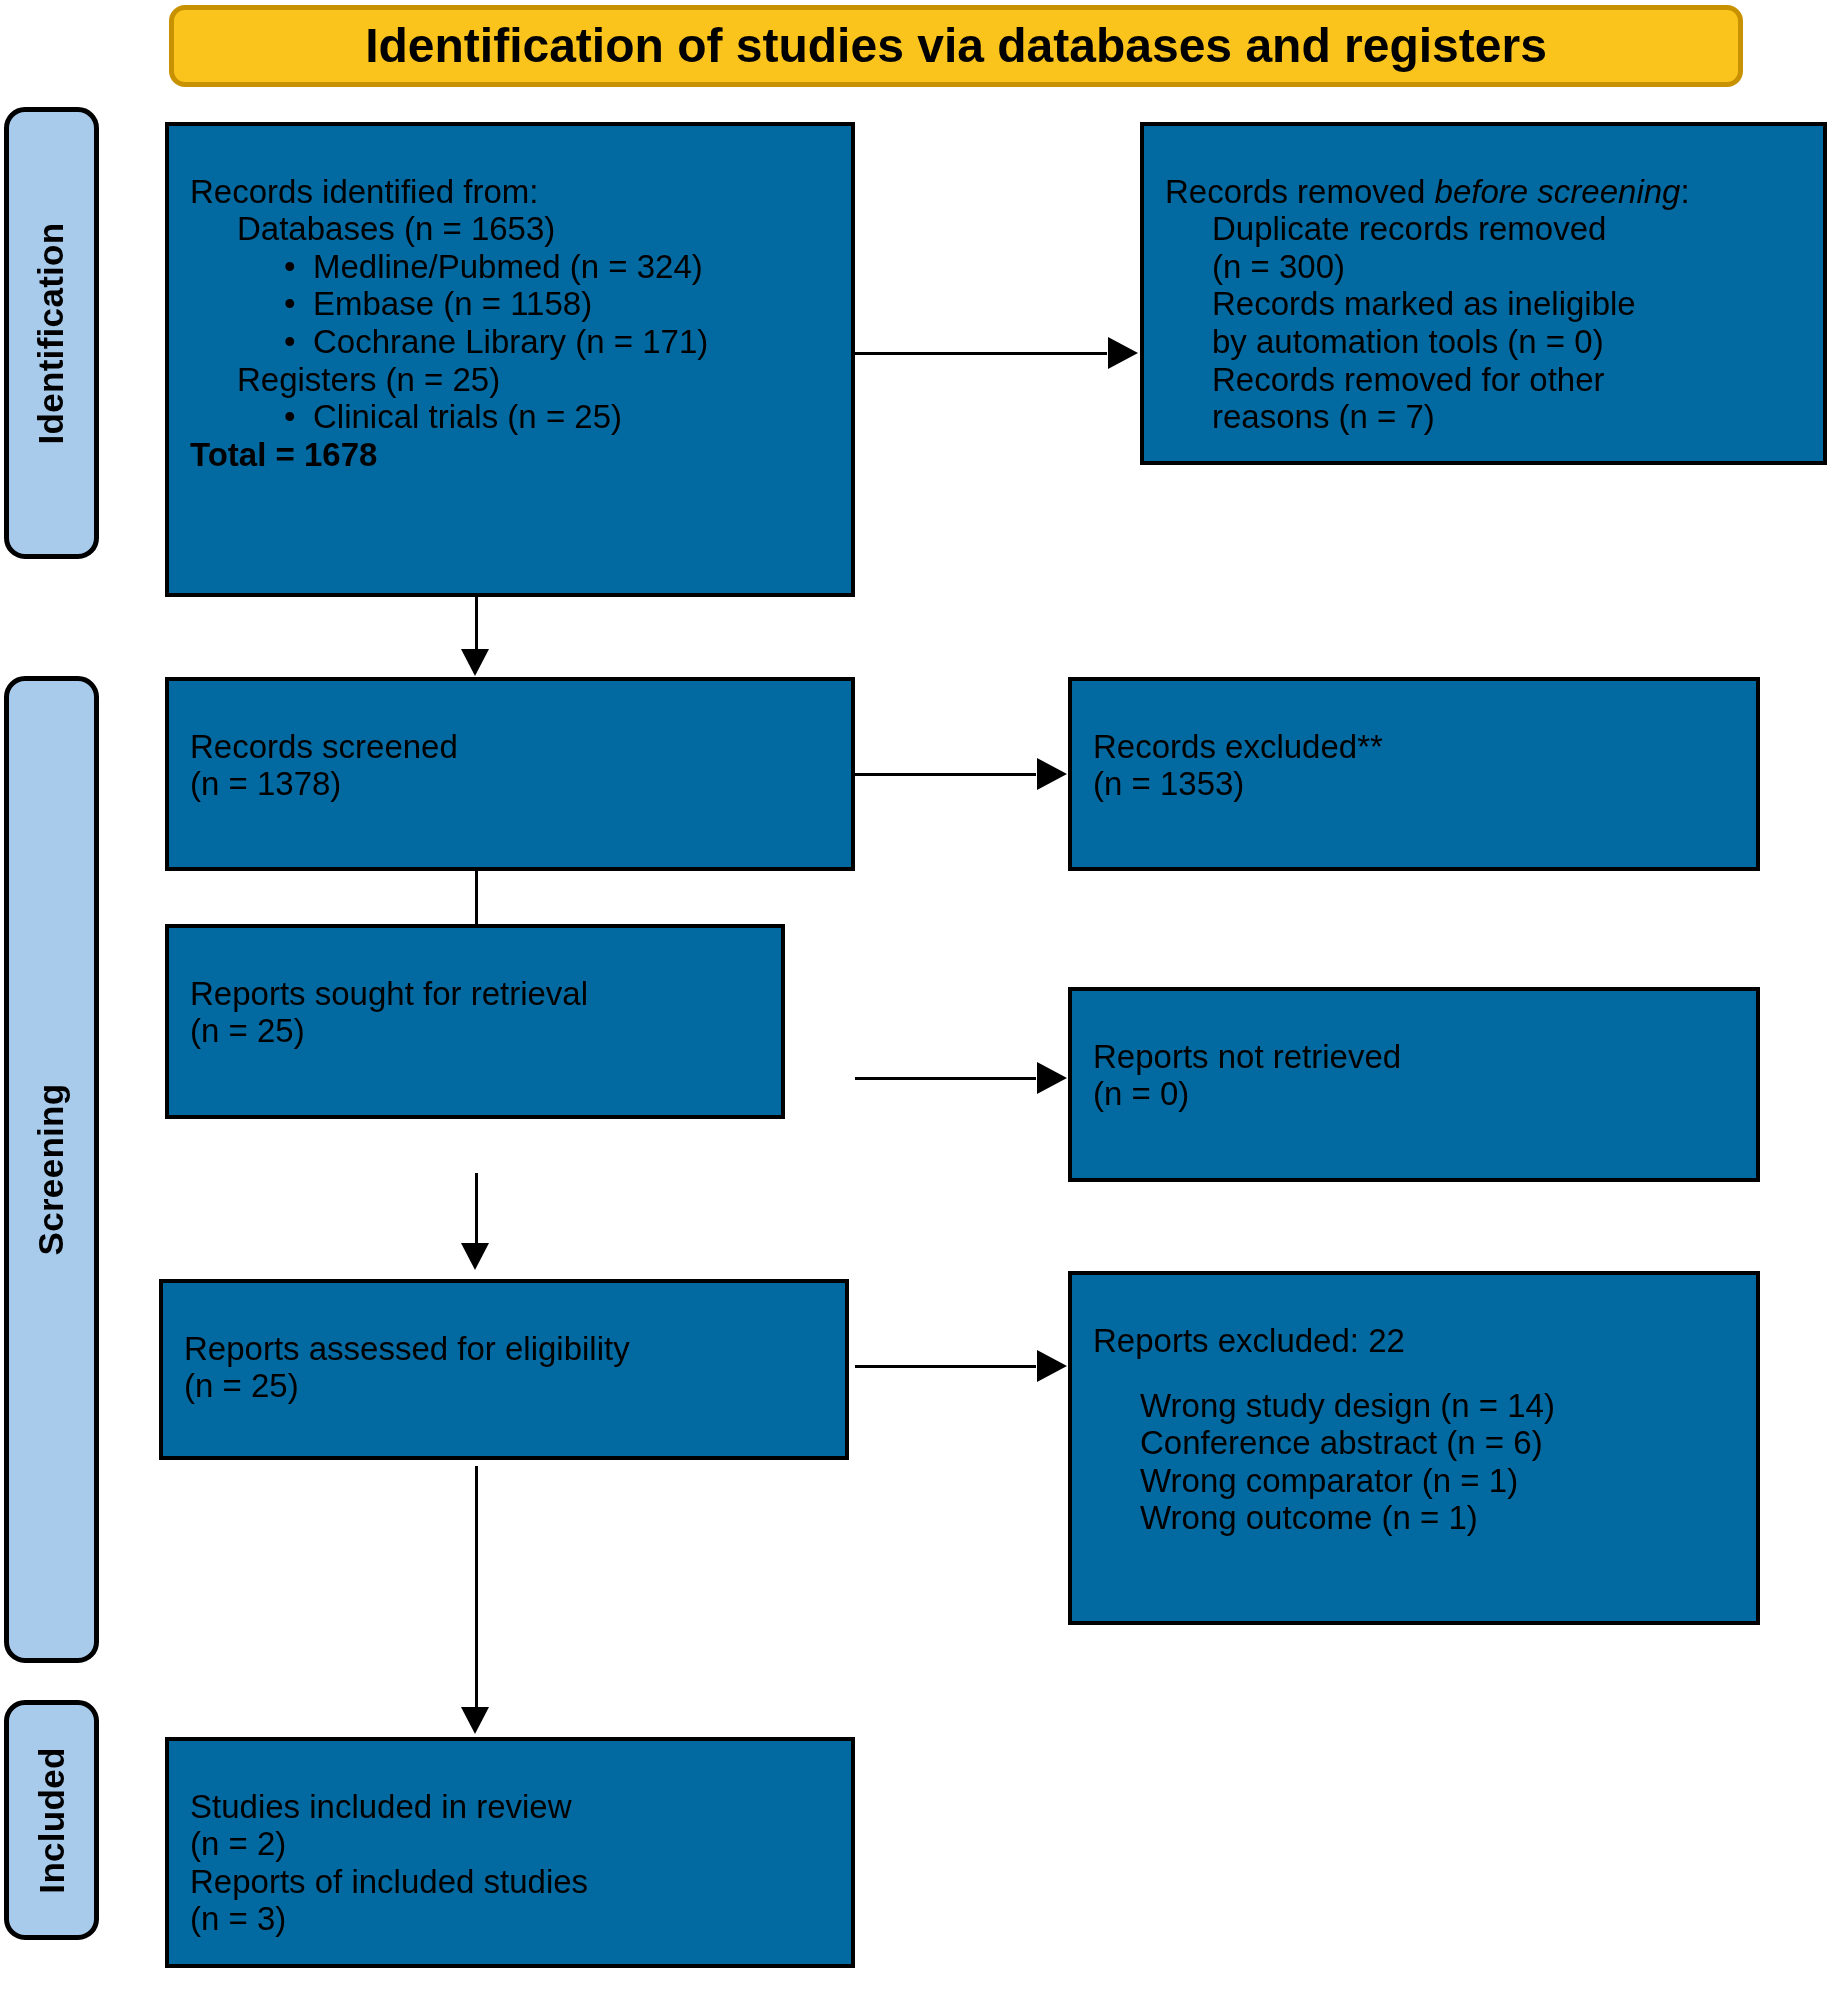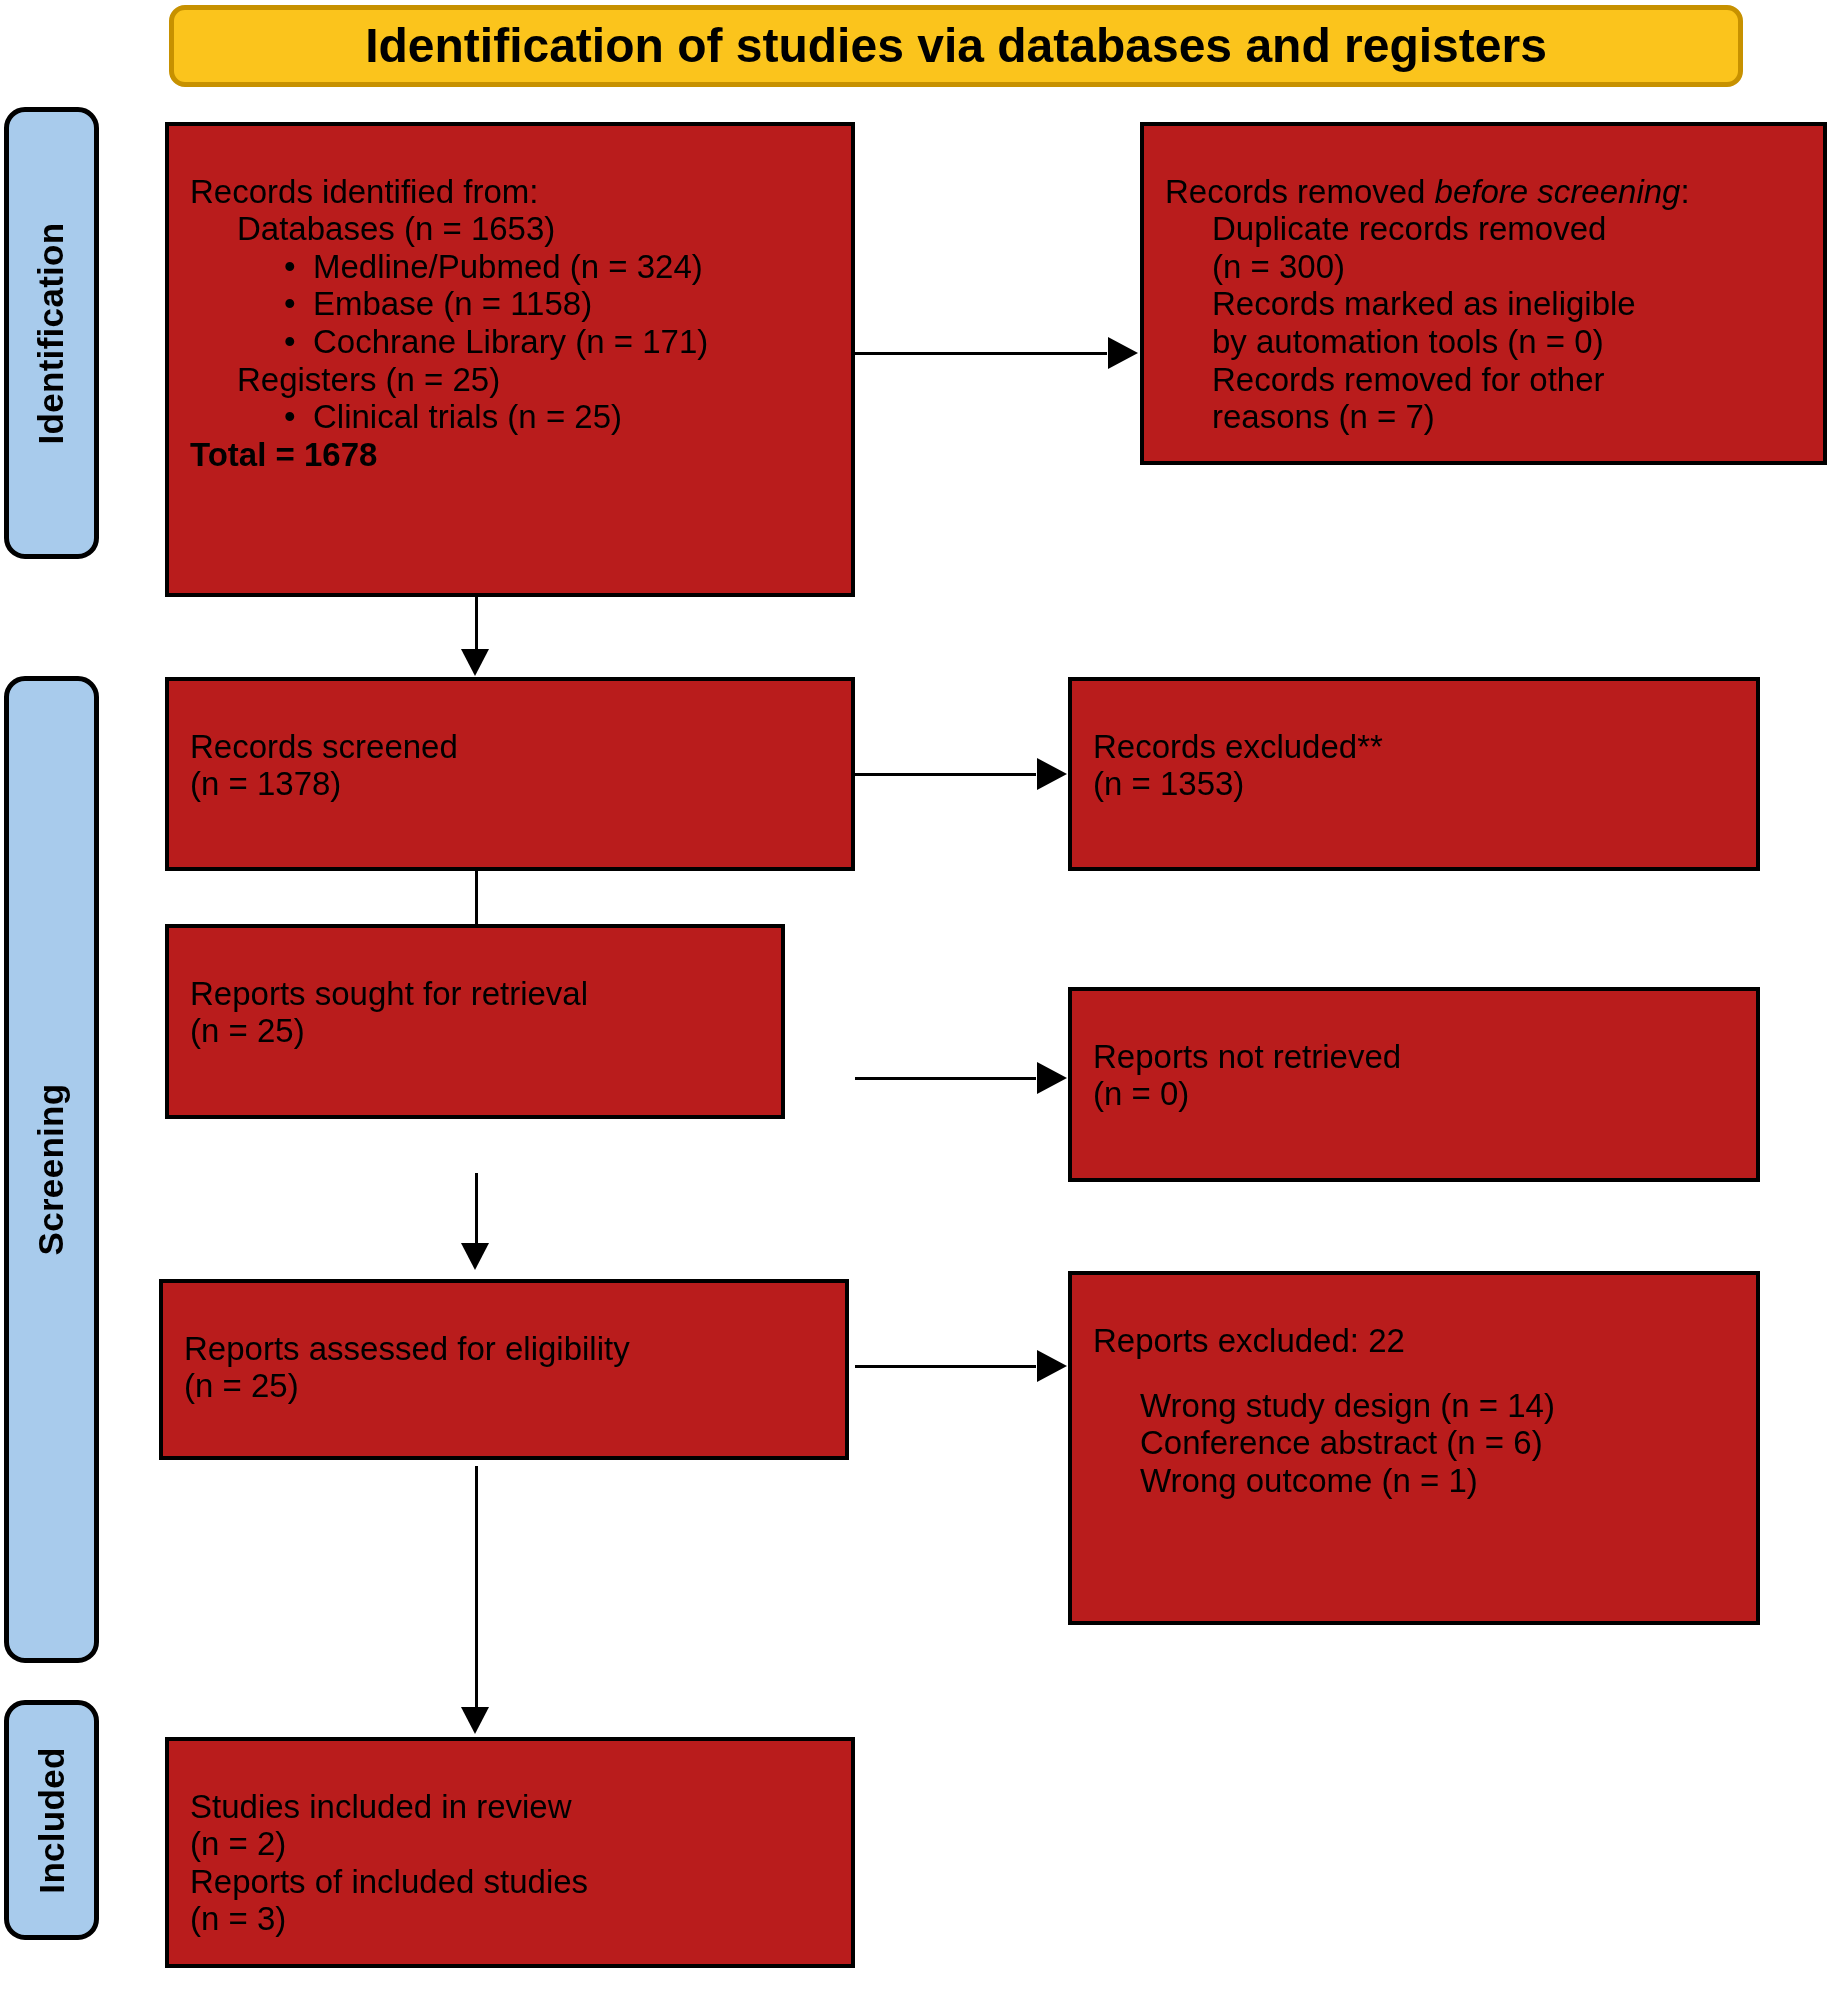--- a/index.html
+++ b/index.html
@@ -49,21 +49,21 @@
   }
   .banner .banner-label{
     font-weight:bold;
     font-size:48px;
     line-height:1.1;
   }
 
   
   .box{
     position:absolute;
-    background:#b91c1c;
+    background:#0369a1;
     border:4.4px solid #000000;
     box-sizing:border-box;
     padding:19px 21px;
   }
   .box .line{
     font-size:33px;
     line-height:1.14;
     white-space:nowrap;
   }
   .box .line.wrap{ white-space:normal; }
@@ -216,20 +216,21 @@
     <div class="line">Reports assessed for eligibility</div>
     <div class="line">(n = 25)</div>
   </div>
 
   <div class="box" style="left:1068px; top:1271px; width:692px; height:354px;">
     <div class="spacer"></div>
     <div class="line">Reports excluded: 22</div>
     <div class="spacer"></div>
     <div class="line indent1">Wrong study design (n = 14)</div>
     <div class="line indent1">Conference abstract (n = 6)</div>
+    <div class="line indent1">Wrong comparator (n = 1)</div>
     <div class="line indent1">Wrong outcome (n = 1)</div>
   </div>
 
   <div class="hline" style="left:855px; top:1365px; width:181px;"></div>
   <div class="arrow-right" style="left:1037px; top:1350px;"></div>
 
   <div class="vline" style="left:475px; top:1466px; width:2.5px; height:244px;"></div>
   <div class="arrow-down" style="left:461px; top:1707px;"></div>
 
   <div class="box" style="left:165px; top:1737px; width:690px; height:231px;">

